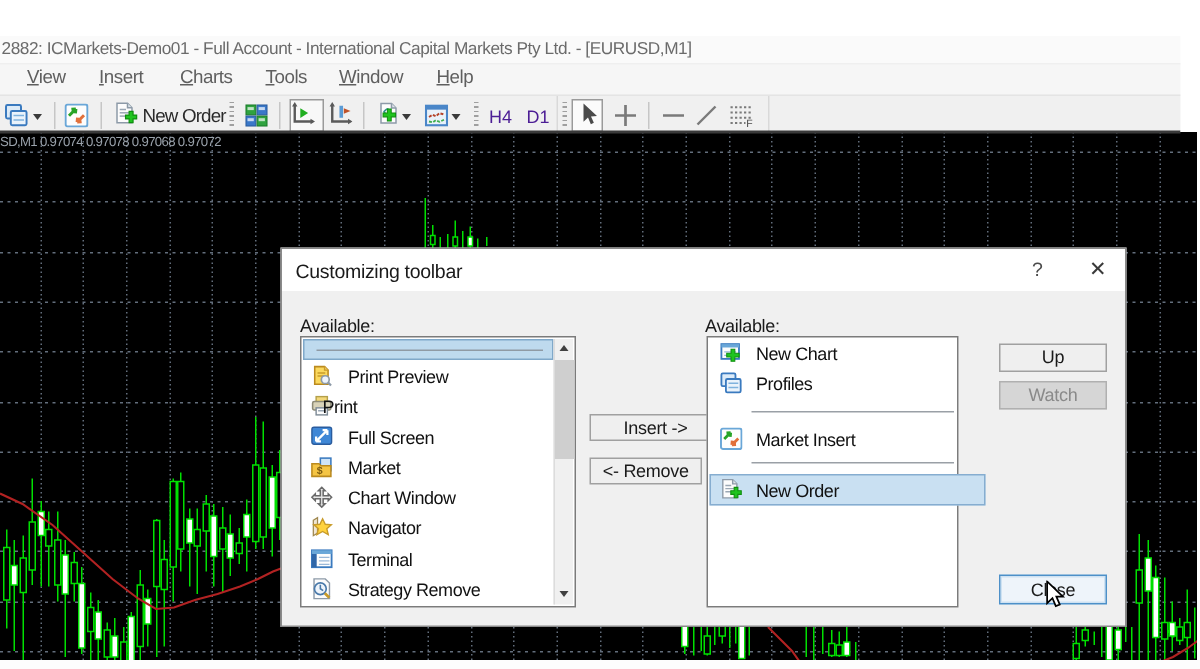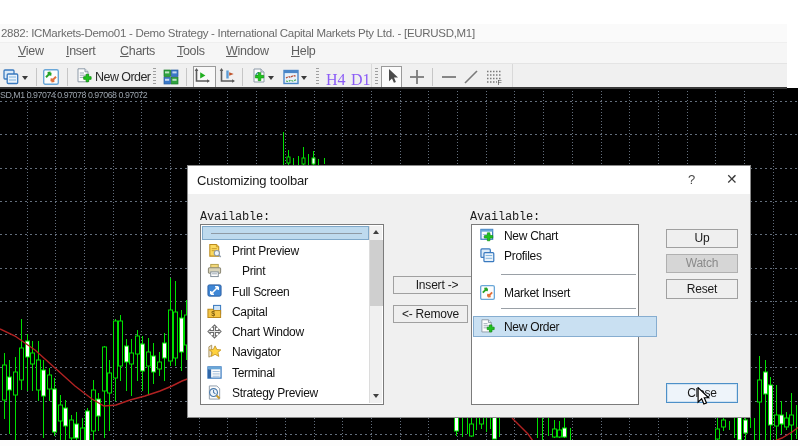--- a/index.html
+++ b/index.html
@@ -11,46 +11,46 @@
 #menubar { position:absolute; left:0; top:42px; width:800px; height:21px; background:#f6f6f6; border-top:1px solid #efefef;}
 .mi { position:absolute; top:0.5px; font-size:12.5px; letter-spacing:-0.3px; color:#5f5f5f; }
 .mi u { text-decoration:underline; }
 #toolbar { position:absolute; left:0; top:63px; width:800px; height:25px; background:#f0f0f0; border-top:1px solid #e4e4e4; }
 #toolbar .tsep { position:absolute; top:4px; height:18px; width:1px; background:#c6c6c6; }
 #toolbar .tline2 { position:absolute; top:0; height:25px; width:1px; background:#d9d9d9; }
 #toolbar .tgrip { position:absolute; top:4px; height:18px; width:3px;
    background:repeating-linear-gradient(to bottom,#9f9f9f 0 1px,#f0f0f0 1px 3px); }
 #toolbar .darr { position:absolute; width:0; height:0; border-left:3.5px solid transparent; border-right:3.5px solid transparent; border-top:4px solid #3a3a3a; }
 #toolbar .tbtxt { position:absolute; font-size:12.5px; letter-spacing:-0.55px; color:#2a2a2a; }
-#toolbar .tbtxt2 { position:absolute; font-size:16px; color:#8b5cf6;font-family:Liberation Serif, serif; }
+#toolbar .tbtxt2 { position:absolute; font-size:12px; color:#4c1d95; }
 #toolbar .pressed { position:absolute; border:1px solid #9a9a9a; background:#f8f8f8; }
 #chart { position:absolute; left:0; top:88px; width:800px; height:352px; background:#000; overflow:hidden; }
 #chart svg { position:absolute; left:0; top:0; }
 #bottomstrip { position:absolute; left:0; top:440px; width:800px; height:6px; background:#fdfdfd; }
 #dialog { position:absolute; left:187px; top:165px; width:564px; height:253px; background:#f0f0f0; border:1px solid #8a8a8a; }
 #dlgtitle { position:absolute; left:0; top:0; width:562px; height:28px; background:#ffffff; }
 #dlgtitle .t { position:absolute; left:9px; top:7px; font-size:13px; letter-spacing:-0.2px; color:#1a1a1a; }
 #dlgtitle .q { position:absolute; left:500px; top:6px; font-size:13px; color:#4a4a4a; }
 #dlgtitle .x { position:absolute; left:538px; top:5px; font-size:14px; color:#3a3a3a; }
-.dlabel { position:absolute; font-size:12px; letter-spacing:-0.2px; color:#1a1a1a;font-family:Liberation Mono, monospace; }
+.dlabel { position:absolute; font-size:12px; letter-spacing:-0.2px; color:#1a1a1a; }
 .listbox { position:absolute; background:#fff; border:1px solid #7b7b7b; }
 .litext { position:absolute; font-size:12px; letter-spacing:-0.3px; color:#111; white-space:nowrap; }
 .btn { position:absolute; background:#efefef; border:1px solid #a0a0a0; font-size:12px; letter-spacing:-0.2px; color:#1a1a1a; text-align:center; line-height:16px; }
 .scroll { position:absolute; right:1px; top:1px; bottom:1px; width:13px; background:#f0f0f0; }
 .sarr { position:absolute; left:0; width:13px; height:13px; }
 .sarr:after { content:''; position:absolute; left:3px; width:0; height:0; border-left:3.5px solid transparent; border-right:3.5px solid transparent; }
 .sup:after { top:4px; border-bottom:4.5px solid #404040; }
 .sdn:after { top:4px; border-top:4.5px solid #404040; }
 </style>
 </head>
 <body>
 <div id="stage">
 
   <div id="titlebar">
-      <span>2882: ICMarkets-Demo01 - Demo Strategy - International Capital Markets Pty Ltd. - [EURUSD,M1]</span>
+      <span>2882: ICMarkets-Demo01 - Full Account - International Capital Markets Pty Ltd. - [EURUSD,M1]</span>
     </div>
 
   <div id="menubar">
     <span class="mi" style="left:18px"><u>V</u>iew</span>
     <span class="mi" style="left:66px"><u>I</u>nsert</span>
     <span class="mi" style="left:120px"><u>C</u>harts</span>
     <span class="mi" style="left:177px"><u>T</u>ools</span>
     <span class="mi" style="left:226px"><u>W</u>indow</span>
     <span class="mi" style="left:291px"><u>H</u>elp</span>
   </div>
@@ -354,32 +354,32 @@
             <circle cx="10.5" cy="10.8" r="2.8" fill="#eef4fb" stroke="#8d9aa8" stroke-width="1.2"></circle>
             <line x1="12.6" y1="12.9" x2="14.6" y2="14.9" stroke="#8d9aa8" stroke-width="1.6"></line>
           </svg></div>
 <div class="litext" style="left:31px;top:18.9px">Print Preview</div>
 <div style="position:absolute;left:6px;top:38px"><svg width="15" height="15" viewBox="0 0 16 16" style="">
             <rect x="4" y="1.5" width="8" height="4" fill="#f3d87a" stroke="#b4a04a" stroke-width="1"></rect>
             <rect x="1.5" y="5" width="13" height="6" rx="1.2" fill="#d9d3b8" stroke="#8d8a76" stroke-width="1.1"></rect>
             <rect x="4" y="9.5" width="8" height="5" fill="#fdfdfd" stroke="#7d8a96" stroke-width="1"></rect>
             <line x1="5.4" y1="11.5" x2="10.6" y2="11.5" stroke="#9aa7b4" stroke-width="1"></line>
           </svg></div>
-<div class="litext" style="left:41px;top:39.2px">Print</div>
+<div class="litext" style="left:14px;top:39.2px">Print</div>
 <div style="position:absolute;left:6px;top:58.3px"><svg width="15" height="15" viewBox="0 0 16 16" style="">
             <rect x="1" y="2" width="14" height="12" rx="1.5" fill="#3f87d6" stroke="#2a5c9e" stroke-width="1"></rect>
             <path d="M4 12 L12 4 M12 4 h-3.4 M12 4 v3.4 M4 12 h3.4 M4 12 v-3.4" stroke="#ffffff" stroke-width="1.6" fill="none"></path>
           </svg></div>
 <div class="litext" style="left:31px;top:59.5px">Full Screen</div>
 <div style="position:absolute;left:6px;top:78.6px"><svg width="15" height="15" viewBox="0 0 16 16" style="">
             <rect x="7" y="1.5" width="7.5" height="9" fill="#cfe4f7" stroke="#3a7abf" stroke-width="1.1"></rect>
             <path d="M1 5.5 h5 l1.5 1.5 h7 v7.5 h-13.5 z" fill="#f5c544" stroke="#bb8a1e" stroke-width="1.1"></path>
             <text x="4.5" y="13" font-size="7.5" fill="#7a5a10" font-family="Liberation Sans" font-weight="bold">$</text>
           </svg></div>
-<div class="litext" style="left:31px;top:79.8px">Capital</div>
+<div class="litext" style="left:31px;top:79.8px">Market</div>
 <div style="position:absolute;left:6px;top:98.9px"><svg width="15" height="15" viewBox="0 0 16 16" style="">
             <path d="M8 1 L10.4 3.4 H9 V6.9 H12.6 V5.6 L15 8 L12.6 10.4 V9.1 H9 V12.6 H10.4 L8 15 L5.6 12.6 H7 V9.1 H3.4 V10.4 L1 8 L3.4 5.6 V6.9 H7 V3.4 H5.6 Z" fill="#e8e8e8" stroke="#6a6a6a" stroke-width="1.1"></path>
           </svg></div>
 <div class="litext" style="left:31px;top:100.1px">Chart Window</div>
 <div style="position:absolute;left:6px;top:119.2px"><svg width="15" height="15" viewBox="0 0 16 16" style="">
             <path d="M2 3 l3 -1.8 v11 l-3 1.8 z" fill="#f0e6d2" stroke="#a08850" stroke-width="0.9"></path>
             <path d="M8.6 2 L10.5 5.9 L14.8 6.3 L11.6 9 L12.6 13.2 L8.6 11 L4.6 13.2 L5.6 9 L2.4 6.3 L6.7 5.9 Z" fill="#ffd23e" stroke="#c89b2a" stroke-width="1"></path>
           </svg></div>
 <div class="litext" style="left:31px;top:120.4px">Navigator</div>
 <div style="position:absolute;left:6px;top:139.5px"><svg width="15" height="15" viewBox="0 0 16 16" style="">
@@ -390,21 +390,21 @@
             <line x1="6" y1="9.5" x2="13.5" y2="9.5" stroke="#9ab8d8" stroke-width="1"></line>
             <line x1="6" y1="12" x2="13.5" y2="12" stroke="#9ab8d8" stroke-width="1"></line>
           </svg></div>
 <div class="litext" style="left:31px;top:140.7px">Terminal</div>
 <div style="position:absolute;left:6px;top:159.8px"><svg width="15" height="15" viewBox="0 0 16 16" style="">
             <path d="M2.5 1 h8 l3 3 v11 h-11 z" fill="#fcfcfc" stroke="#8d9aa8" stroke-width="1"></path>
             <circle cx="7" cy="8" r="4.2" fill="#eef4fb" stroke="#4a7aaa" stroke-width="1.2"></circle>
             <path d="M7 5.2 V8 L9 9.4" stroke="#4a7aaa" stroke-width="1.1" fill="none"></path>
             <line x1="10.2" y1="11.2" x2="13.4" y2="14.4" stroke="#c89b2a" stroke-width="2"></line>
           </svg></div>
-<div class="litext" style="left:31px;top:161px">Strategy Preview</div>
+<div class="litext" style="left:31px;top:161px">Strategy Remove</div>
       <div class="scroll" style="border-left:1px solid #dcdcdc">
         <div class="sarr sup" style="top:0"></div>
         <div style="position:absolute;left:0;top:14px;width:13px;height:66px;background:#cfcfcf"></div>
         <div class="sarr sdn" style="bottom:0"></div>
       </div>
     </div>
 
     <div class="btn" style="left:205px;top:110px;width:88px;height:18px">Insert -&gt;</div>
     <div class="btn" style="left:205px;top:139px;width:75px;height:18px">&lt;- Remove</div>
 
@@ -440,20 +440,19 @@
             <line x1="3.8" y1="5" x2="8" y2="5" stroke="#9aa7b4" stroke-width="1"></line>
             <line x1="3.8" y1="7.2" x2="10" y2="7.2" stroke="#9aa7b4" stroke-width="1"></line>
             <line x1="3.8" y1="9.4" x2="10" y2="9.4" stroke="#9aa7b4" stroke-width="1"></line>
             <path d="M9.5 9.5 h2.4 v-2.4 h2.6 v2.4 h2.4 v2.6 h-2.4 v2.4 h-2.6 v-2.4 h-2.4 z" transform="translate(-1.8,-0.8)" fill="#1fc41f" stroke="#0f8f0f" stroke-width="0.8"></path>
           </svg></div>
 <div class="litext" style="left:32px;top:95px">New Order</div>
     </div>
 
     <div class="btn" style="left:478px;top:63px;width:72px;height:19px">Up</div>
     <div class="btn" style="left:478px;top:88px;width:72px;height:19px;background:#d6d6d6;border-color:#b0b0b0;color:#8a8a8a">Watch</div>
-    <div class="btn" style="left:478px;top:113px;width:72px;height:20px;line-height:18px">Reset</div>
     <div class="btn" style="left:478px;top:217px;width:72px;height:20px;line-height:18px;border:1px solid #4d90c8;background:#eef4fa;box-shadow:inset 0 0 0 1px #cfe2f2">Close</div>
     <svg width="16" height="21" viewBox="0 0 11 16" style="position:absolute;left:508px;top:221px">
       <path d="M1 0.5 L1 11.5 L3.7 9 L5.4 13 L7.4 12.2 L5.7 8.2 L9 8.2 Z" fill="#ffffff" stroke="#000000" stroke-width="0.9"></path>
     </svg>
   </div>
 
 </div>
 
 </body></html>

